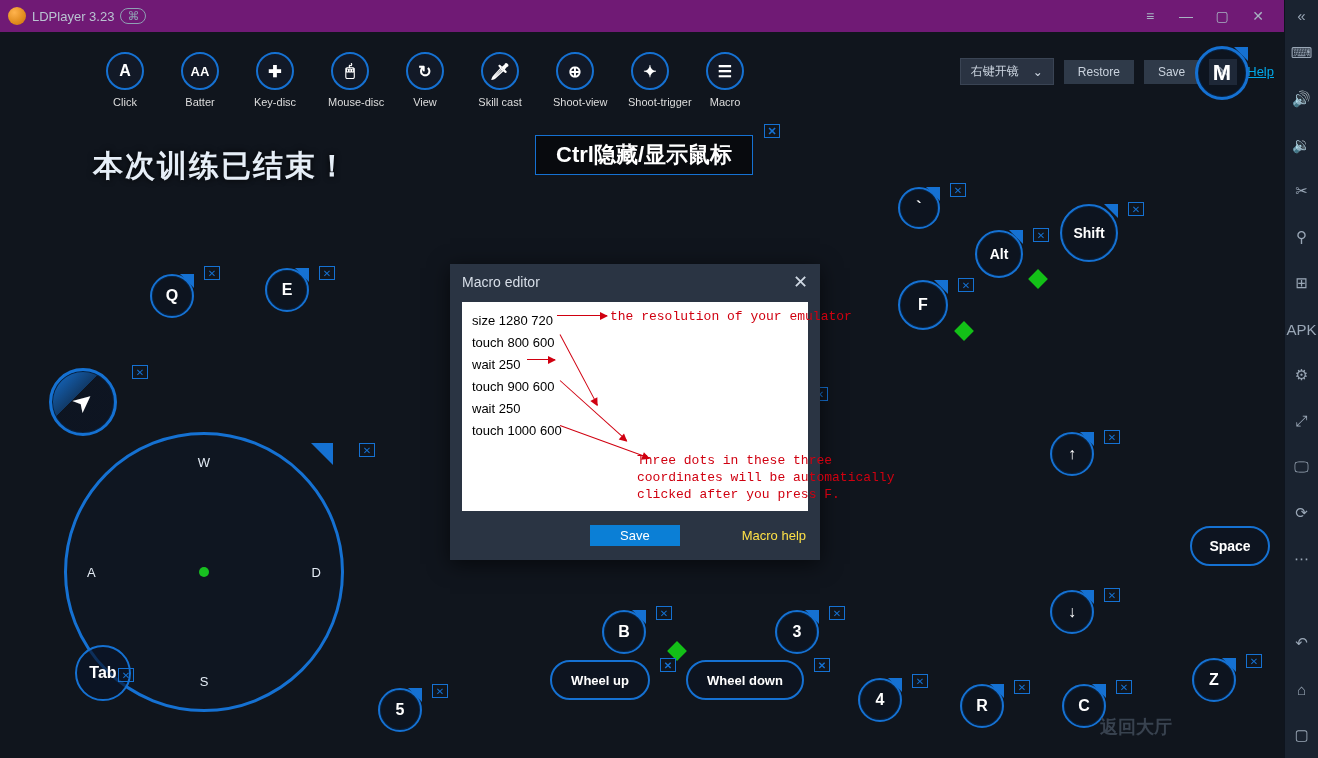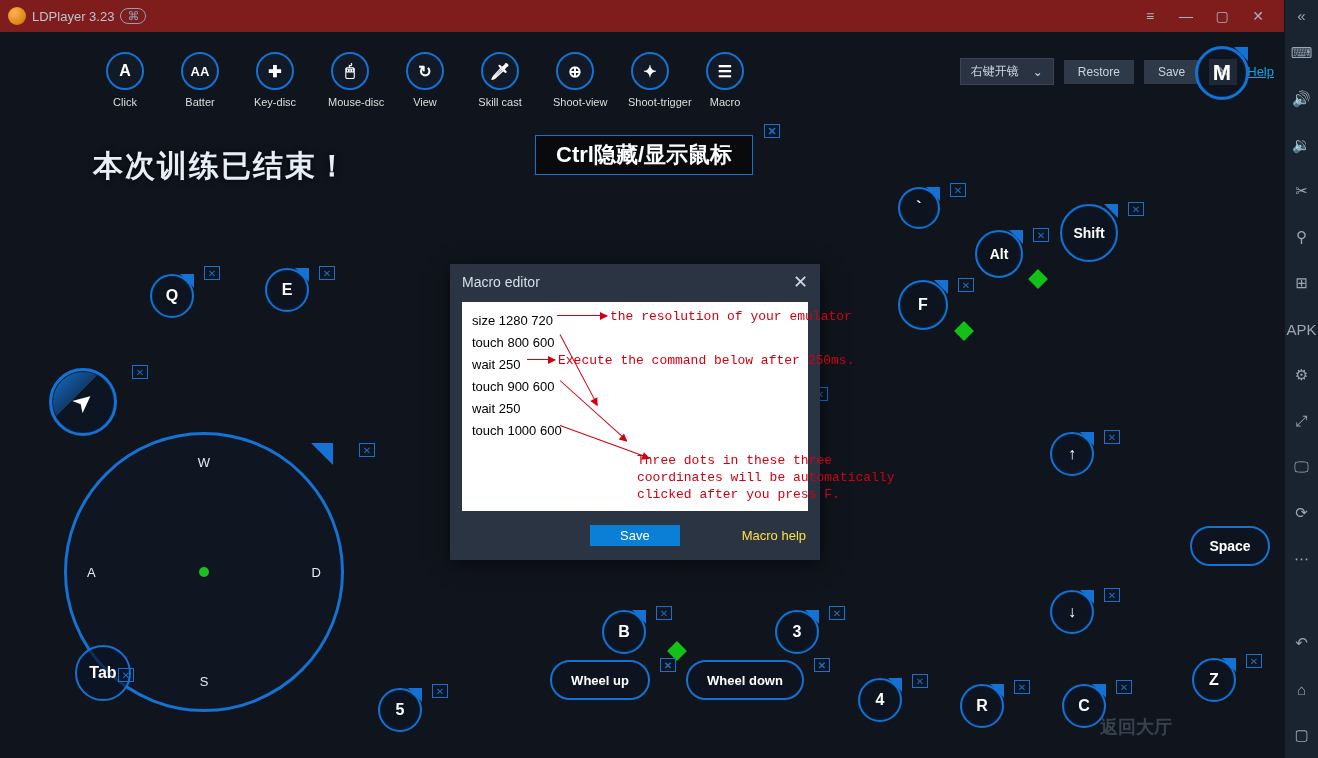--- a/index.html
+++ b/index.html
@@ -7,21 +7,21 @@
   width:1318px;height:758px;
   background:#1a2332;
   font-family:"Microsoft YaHei",Arial,sans-serif;
   color:#fff;
   position:relative;
   overflow:hidden;
 }
 
 .titlebar{
   position:absolute;left:0;top:0;right:34px;height:32px;
-  background:#7f1d1d;
+  background:#701a75;
   display:flex;align-items:center;
   padding:0 8px;
 }
 .titlebar .logo{
   width:18px;height:18px;border-radius:50%;
   background:radial-gradient(circle at 35% 30%,#ffb34d 0%,#e08c1e 60%,#cc6f07 100%);
   margin-right:6px;
 }
 .titlebar .title{color:#b9c4d1;font-size:13px;font-weight:500;}
 .titlebar .gamepad{margin-left:6px;color:#8fa0b3;font-size:12px;border:1px solid #8fa0b3;border-radius:9px;padding:0 6px;}
@@ -365,21 +365,20 @@
       <div>size 1280 720</div>
       <div>touch 800 600</div>
       <div>wait 250</div>
       <div>touch 900 600</div>
       <div>wait 250</div>
       <div>touch 1000 600</div>
 
       <div class="arrow" style="left:95px;top:13px;width:50px;"></div>
       <span class="ann" style="left:148px;top:4px;">the resolution of your emulator</span>
       <div class="arrow" style="left:65px;top:57px;width:28px;"></div>
-      <span class="ann" style="left:96px;top:48px;">Execute the command below after 250ms.</span>
       <div class="arrow" style="left:98px;top:32px;width:80px;transform:rotate(62deg);transform-origin:left;"></div>
       <div class="arrow" style="left:98px;top:78px;width:90px;transform:rotate(42deg);transform-origin:left;"></div>
       <div class="arrow" style="left:98px;top:123px;width:95px;transform:rotate(20deg);transform-origin:left;"></div>
       <span class="ann" style="left:175px;top:150px;line-height:17px;">Three dots in these three
 coordinates will be automatically
 clicked after you press F.</span>
     </div>
     <div class="ft">
       <button class="save-btn">Save</button>
       <span class="mhelp">Macro help</span>

